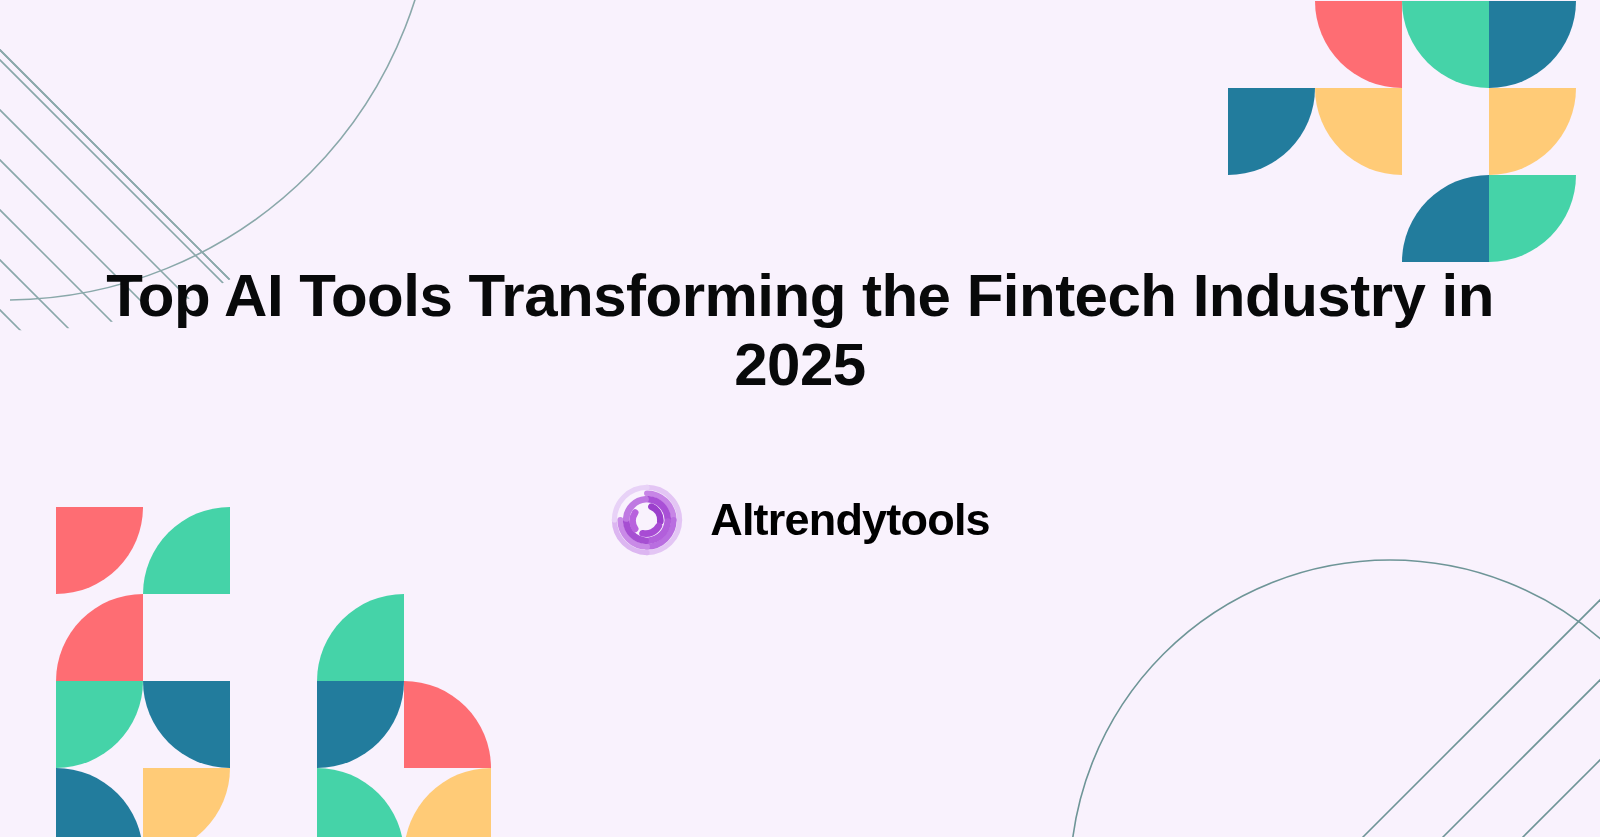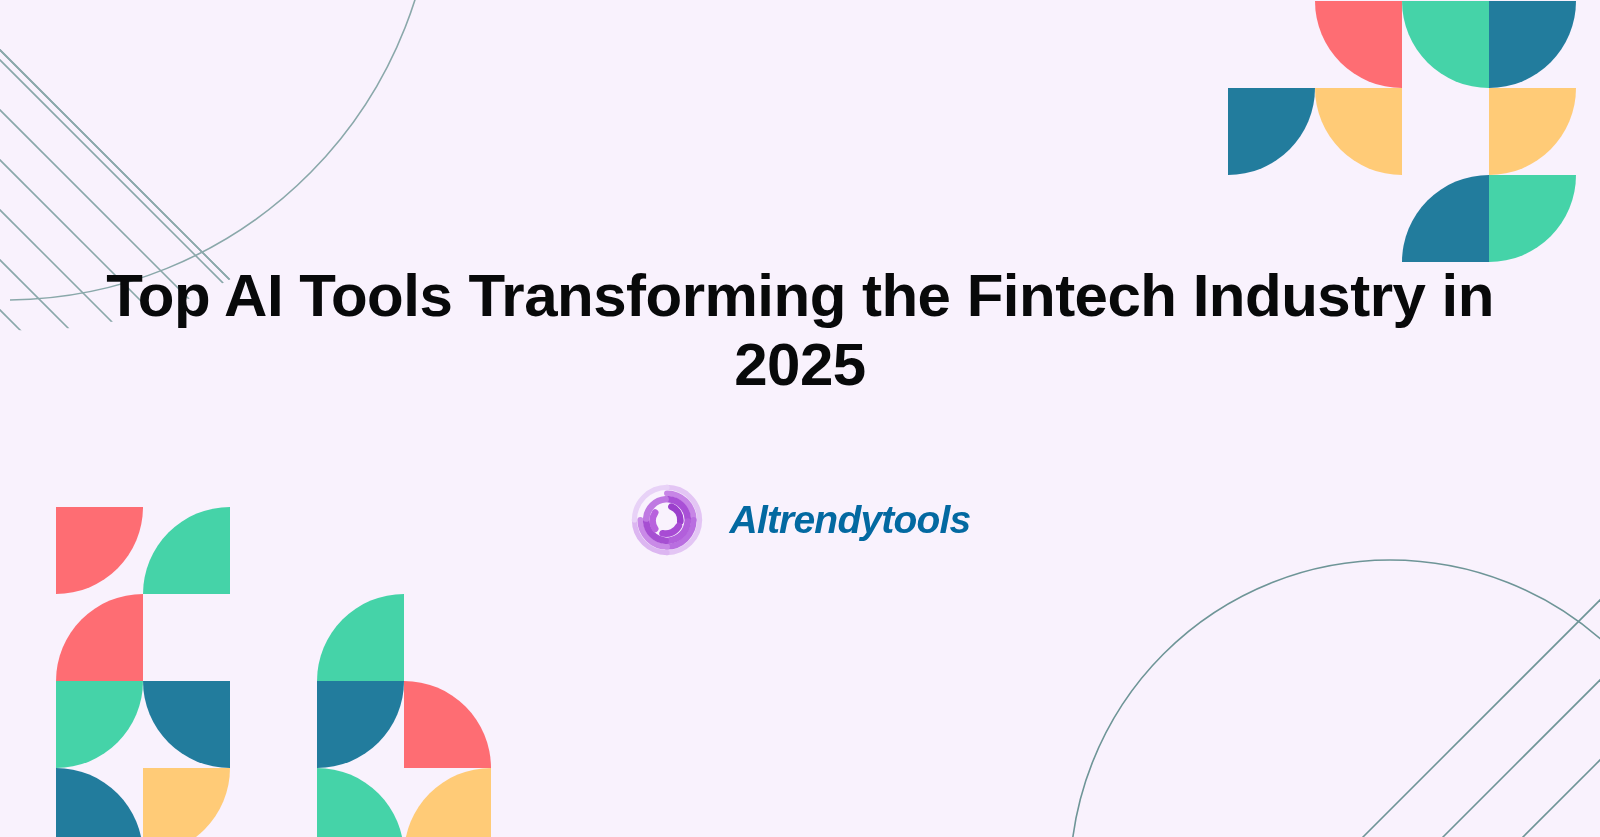--- a/index.html
+++ b/index.html
@@ -35,27 +35,26 @@
     margin-top:-34px;
   }
   .brand {
     margin-top:84px;
     display:flex;
     align-items:center;
     gap:26px;
   }
   .brand-mark { width:74px; height:74px; display:block; }
   .brand-name {
-    font-size:39px;
+    font-size:45px;
     font-weight:700;
-    color:#0369a1;
+    color:#000000;
     letter-spacing:-0.8px;
     font-family:"Liberation Sans", sans-serif;
     line-height:1;
-    font-style:italic;
   }
 
   
   .tile { position:absolute; }
   .q-tl { border-radius:100% 0 0 0; }
   .q-tr { border-radius:0 100% 0 0; }
   .q-br { border-radius:0 0 100% 0; }
   .q-bl { border-radius:0 0 0 100%; }
 </style>
 </head>

